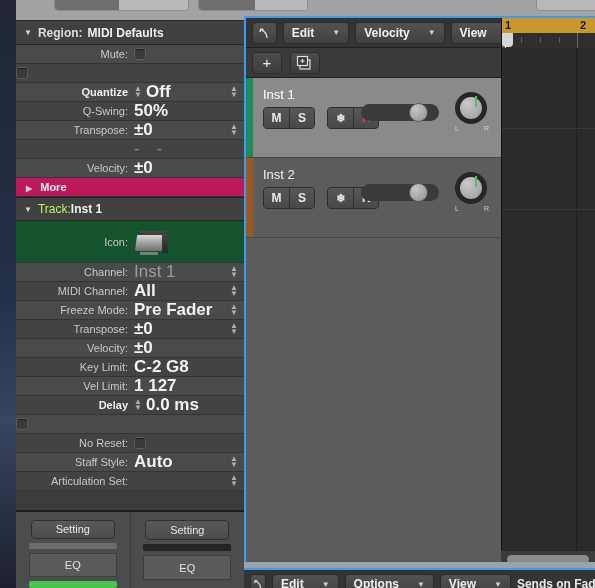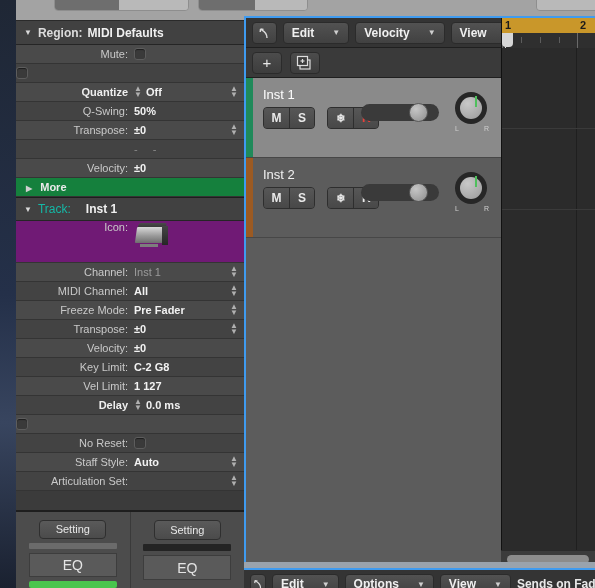--- a/index.html
+++ b/index.html
@@ -53,48 +53,48 @@
     font-size: 11px; position: relative;
     border-bottom: 1px solid #343434;
   }
   .row.alt  { background: #4a4a4a; }
   .row.alt2 { background: #434343; }
   .row .lbl {
     width: 118px; text-align: right; padding-right: 6px;
     color: #c9c9c9; white-space: nowrap; overflow: hidden;
   }
   .row .lbl.b { color:#efefef; font-weight:bold; }
-  .row .val { color:#f2f2f2; font-weight: bold; font-size: 11px; }
+  .row .val { color:#f2f2f2; font-weight: bold; font-size: 17px; }
   .row .val.dim { color:#9b9b9b; font-weight:normal; }
   .row .val.dash { color:#8a8a8a; letter-spacing:6px; font-weight:normal;}
   .stepper {
     position:absolute; right:6px; top:3px; width:8px; height:13px;
     color:#b0b0b0; font-size:8px; line-height:6px; text-align:center;
   }
   .stepper.inline { position:static; display:inline-block; margin:0 4px 0 0; vertical-align: middle;}
   .chk {
     width: 12px; height: 12px; border-radius: 3px;
     background:#3a3a3a; border:1px solid #5d5d5d;
     box-shadow: inset 0 1px 1px rgba(0,0,0,.5);
   }
-  .row.disclose { background:#15803d; }
+  .row.disclose { background:#be185d; }
   .row.disclose .dlbl { padding-left:10px; color:#eaeaea; font-weight:bold; font-size:11px;}
   .row.disclose .tri { color:#d0d0d0; font-size:8px; margin-right:5px;}
 
   .sec-header {
     height: 24px; background:#414141;
     border-top:1px solid #1e1e1e; border-bottom:1px solid #252525;
     display:flex; align-items:center; padding-left:8px;
     color:#f0f0f0; font-size:12px;
   }
   .sec-header .tri { margin-right:6px; font-size:8px; color:#d8d8d8;}
-  .sec-header .ttl { color:#14b8a6; margin-right:15px;}
+  .sec-header .ttl { color:#bef264; margin-right:0;}
   .sec-header .nm { font-weight:bold; }
 
-  .icon-row { height: 42px; background:#701a75; display:flex; 
+  .icon-row { height: 42px; background:#14532d; display:flex; align-items:center;
               border-bottom:1px solid #343434;}
   .icon-row .lbl { width:118px; text-align:right; padding-right:6px;
                    color:#c9c9c9; font-size:11px;}
   .piano-icon { width:34px; height:26px; position:relative; }
   .piano-icon .body {
     position:absolute; left:2px; top:6px; width:28px; height:16px;
     background: linear-gradient(180deg,#d9d9d9 0%,#9a9a9a 55%,#6e6e6e 100%);
     border-radius:1px;
     transform: skewX(-8deg);
   }
@@ -114,33 +114,33 @@
 
   
   .strips {
     position:absolute; left:0; bottom:0; width:228px; height:78px;
     background:#4c4c4c; border-top:2px solid #1e1e1e;
     display:flex;
   }
   .strip { flex:1; display:flex; flex-direction:column; align-items:center; padding-top:8px;}
   .strip + .strip { border-left:1px solid #3a3a3a; }
   .btn-setting {
-    width:67px; height:20px; border-radius:4px;
+    width:84px; height:20px; border-radius:4px;
     background: linear-gradient(180deg,#5a5a5a,#4b4b4b);
     border:1px solid #2f2f2f;
     color:#e8e8e8; font-size:11px;
     display:flex; align-items:center; justify-content:center;
   }
   .meterbar { width:88px; height:7px; margin-top:4px; border-radius:1px; }
   .meterbar.light { background:#6b6b6b; }
   .meterbar.dark  { background:#242424; }
   .eqbox {
     width:88px; height:25px; margin-top:4px;
     background:#5a5a5a; border:1px solid #3d3d3d;
-    color:#e4e4e4; font-size:14px;
+    color:#e4e4e4; font-size:11px;
     display:flex; align-items:center; justify-content:center;
   }
   .greenbar { width:88px; height:8px; margin-top:4px; background:#49c54d; border-radius:2px;}
 
   
   .arrange {
     position:absolute; left:244px; top:16px; width:351px; height:552px;
     background:#2b2b2b;
     border:2px solid #3f9bf0;
     border-right:none; border-bottom:none;

